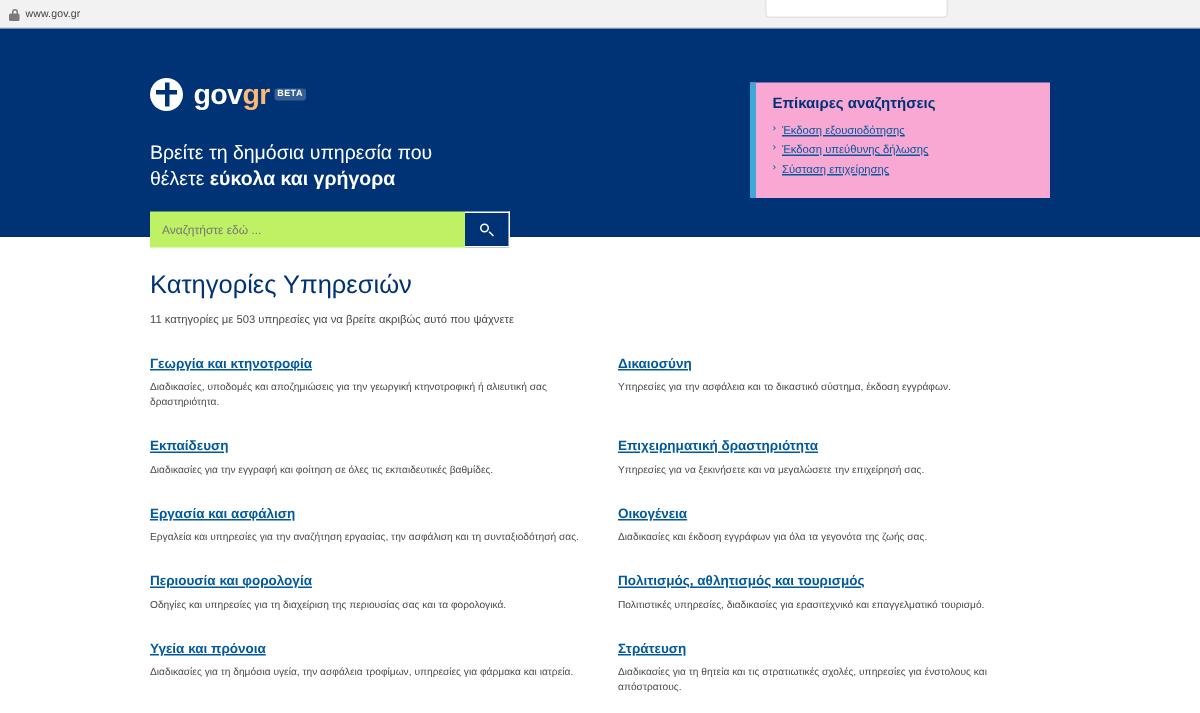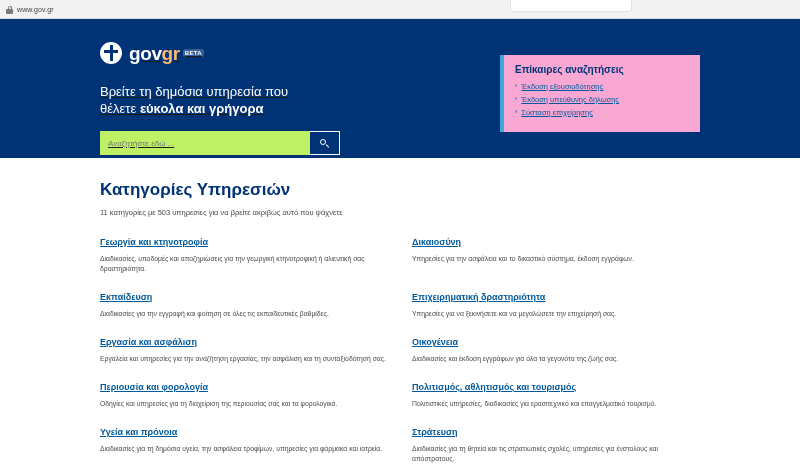--- a/index.html
+++ b/index.html
@@ -83,22 +83,21 @@
   
   .hero {
     background: #003375;
     height: 139px;
     position: relative;
   }
   .hero-inner {
     width: 600px;
     margin: 0 auto;
     position: relative;
-    padding-top: 22px;
-    text-decoration: underline;
+    padding-top: 32px;
   }
   .logo {
     display: flex;
     align-items: center;
     gap: 7px;
     height: 24px;
   }
   .logo-emblem {
     width: 22px;
     height: 22px;
@@ -256,21 +255,21 @@
 
   
   .content {
     width: 600px;
     margin: 0 auto;
     padding-top: 22px;
   }
   .section-title {
     font-size: 17px;
     color: #003375;
-    font-weight: bold;
+    font-weight: normal;
     margin: 0 0 8px 0;
   }
   .section-sub {
     font-size: 7.5px;
     color: #4a4a4a;
     margin: 0 0 19px 0;
   }
   .cat-grid {
     display: grid;
     grid-template-columns: repeat(2, 1fr);

